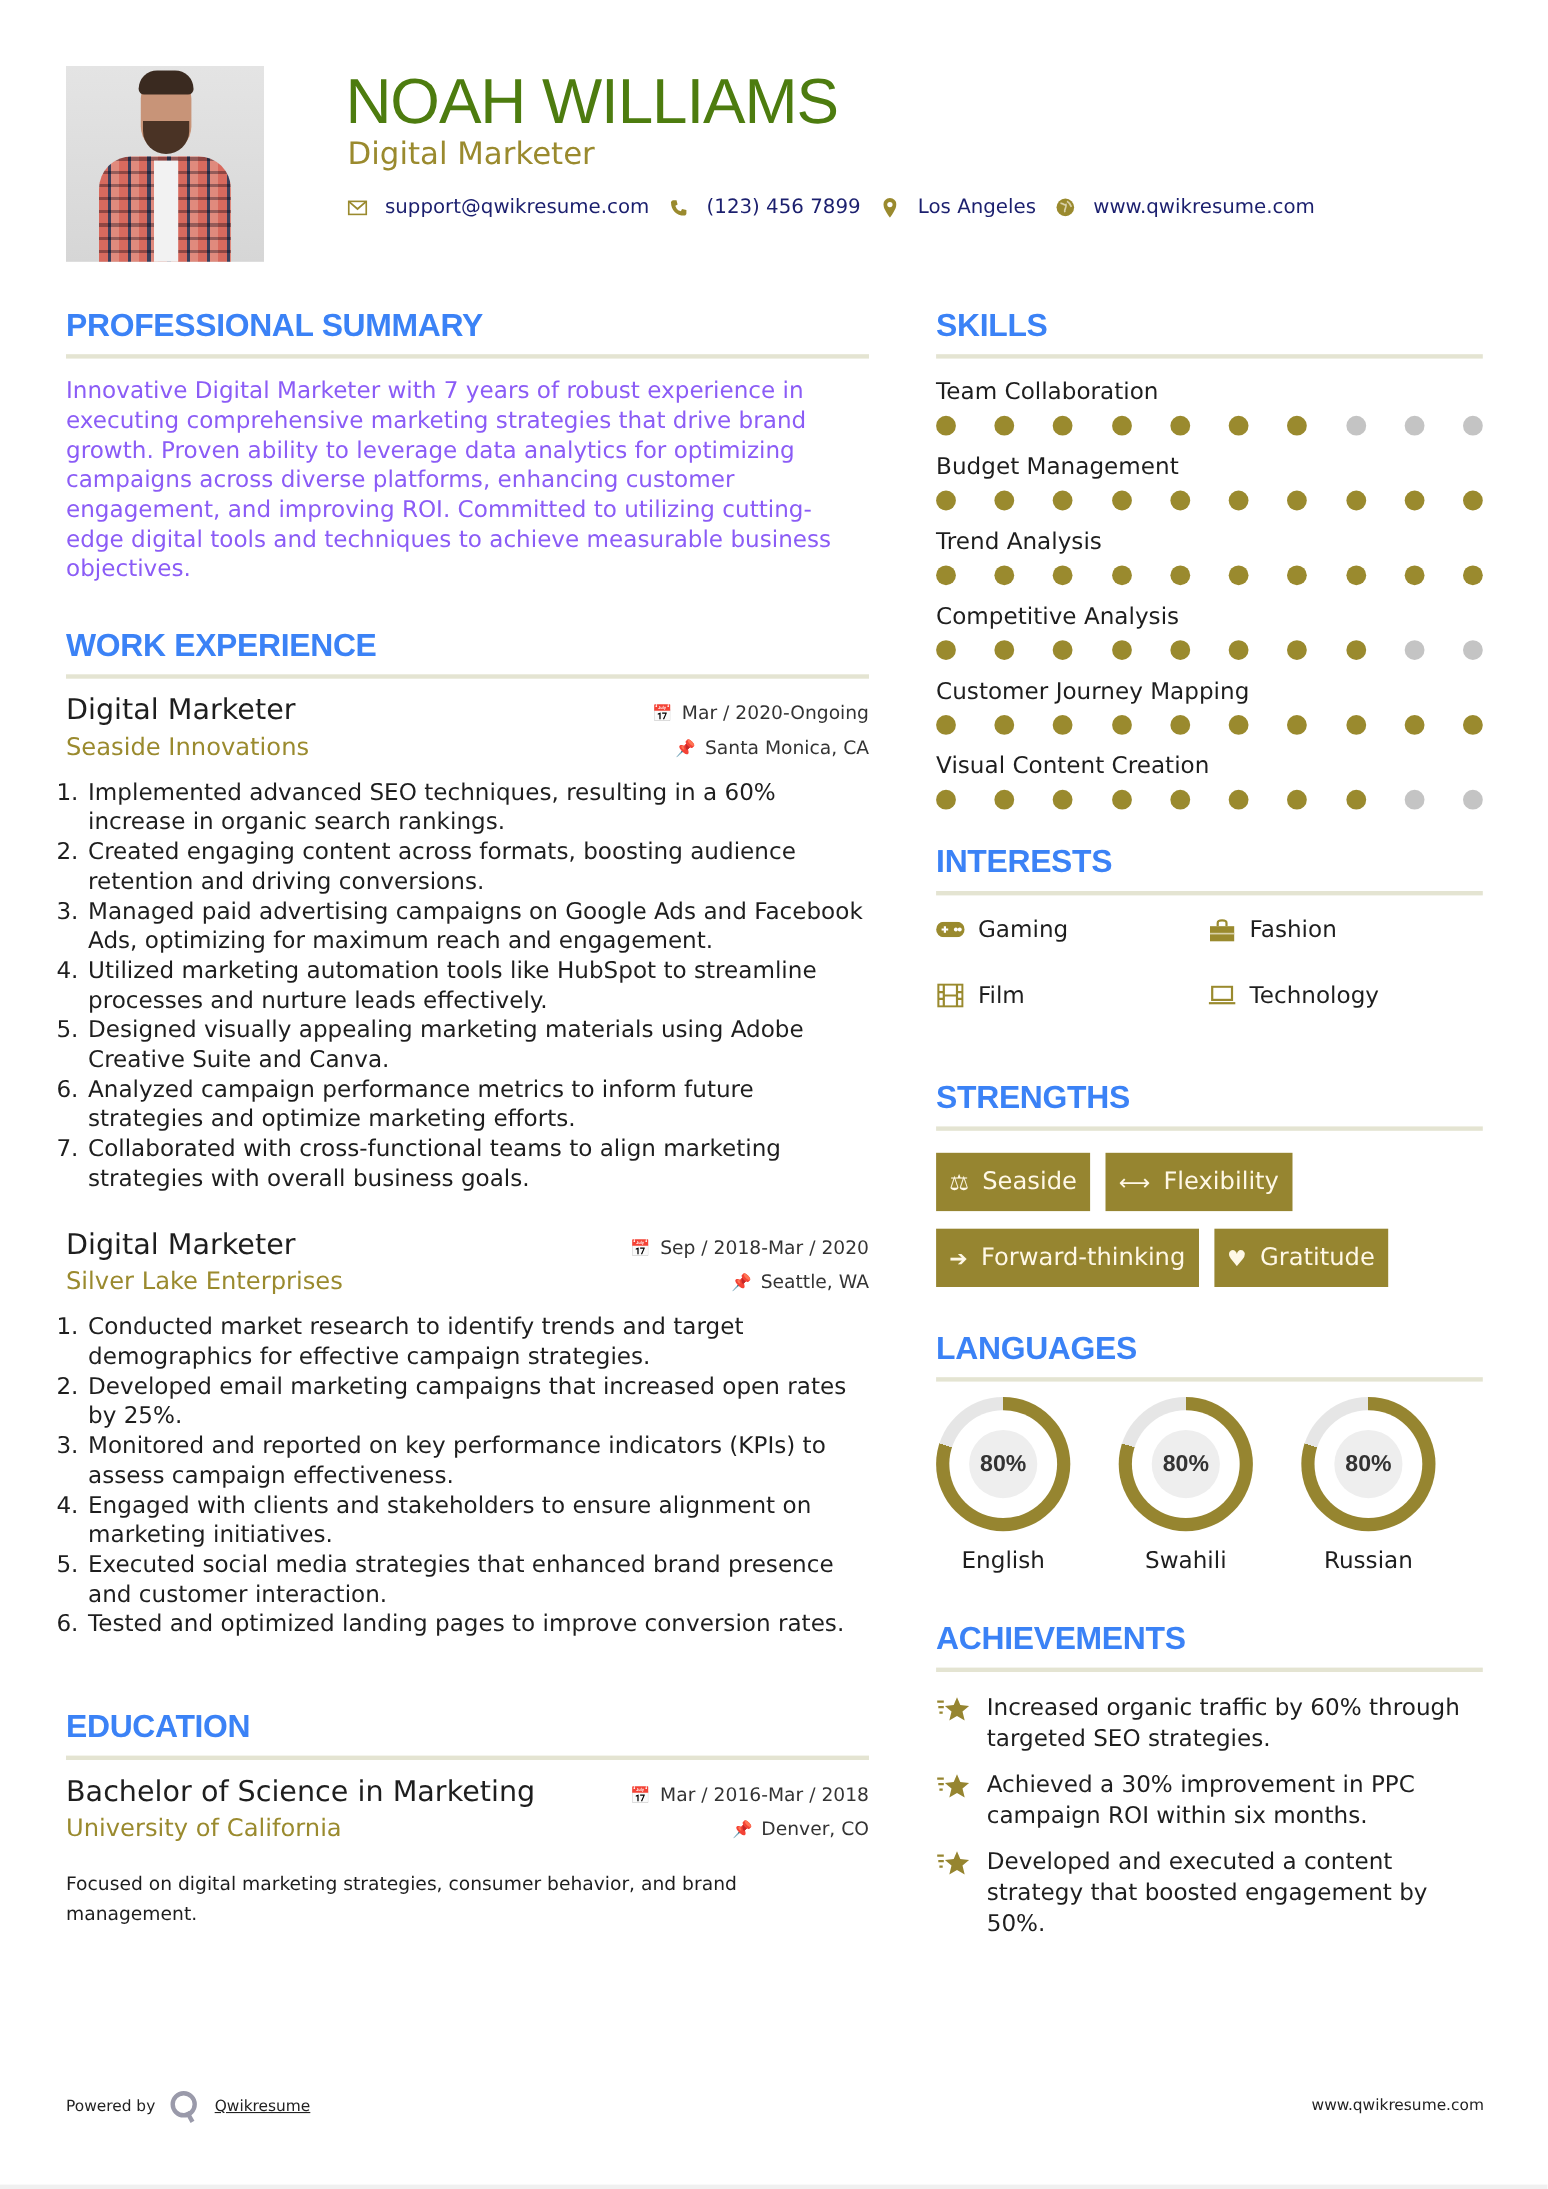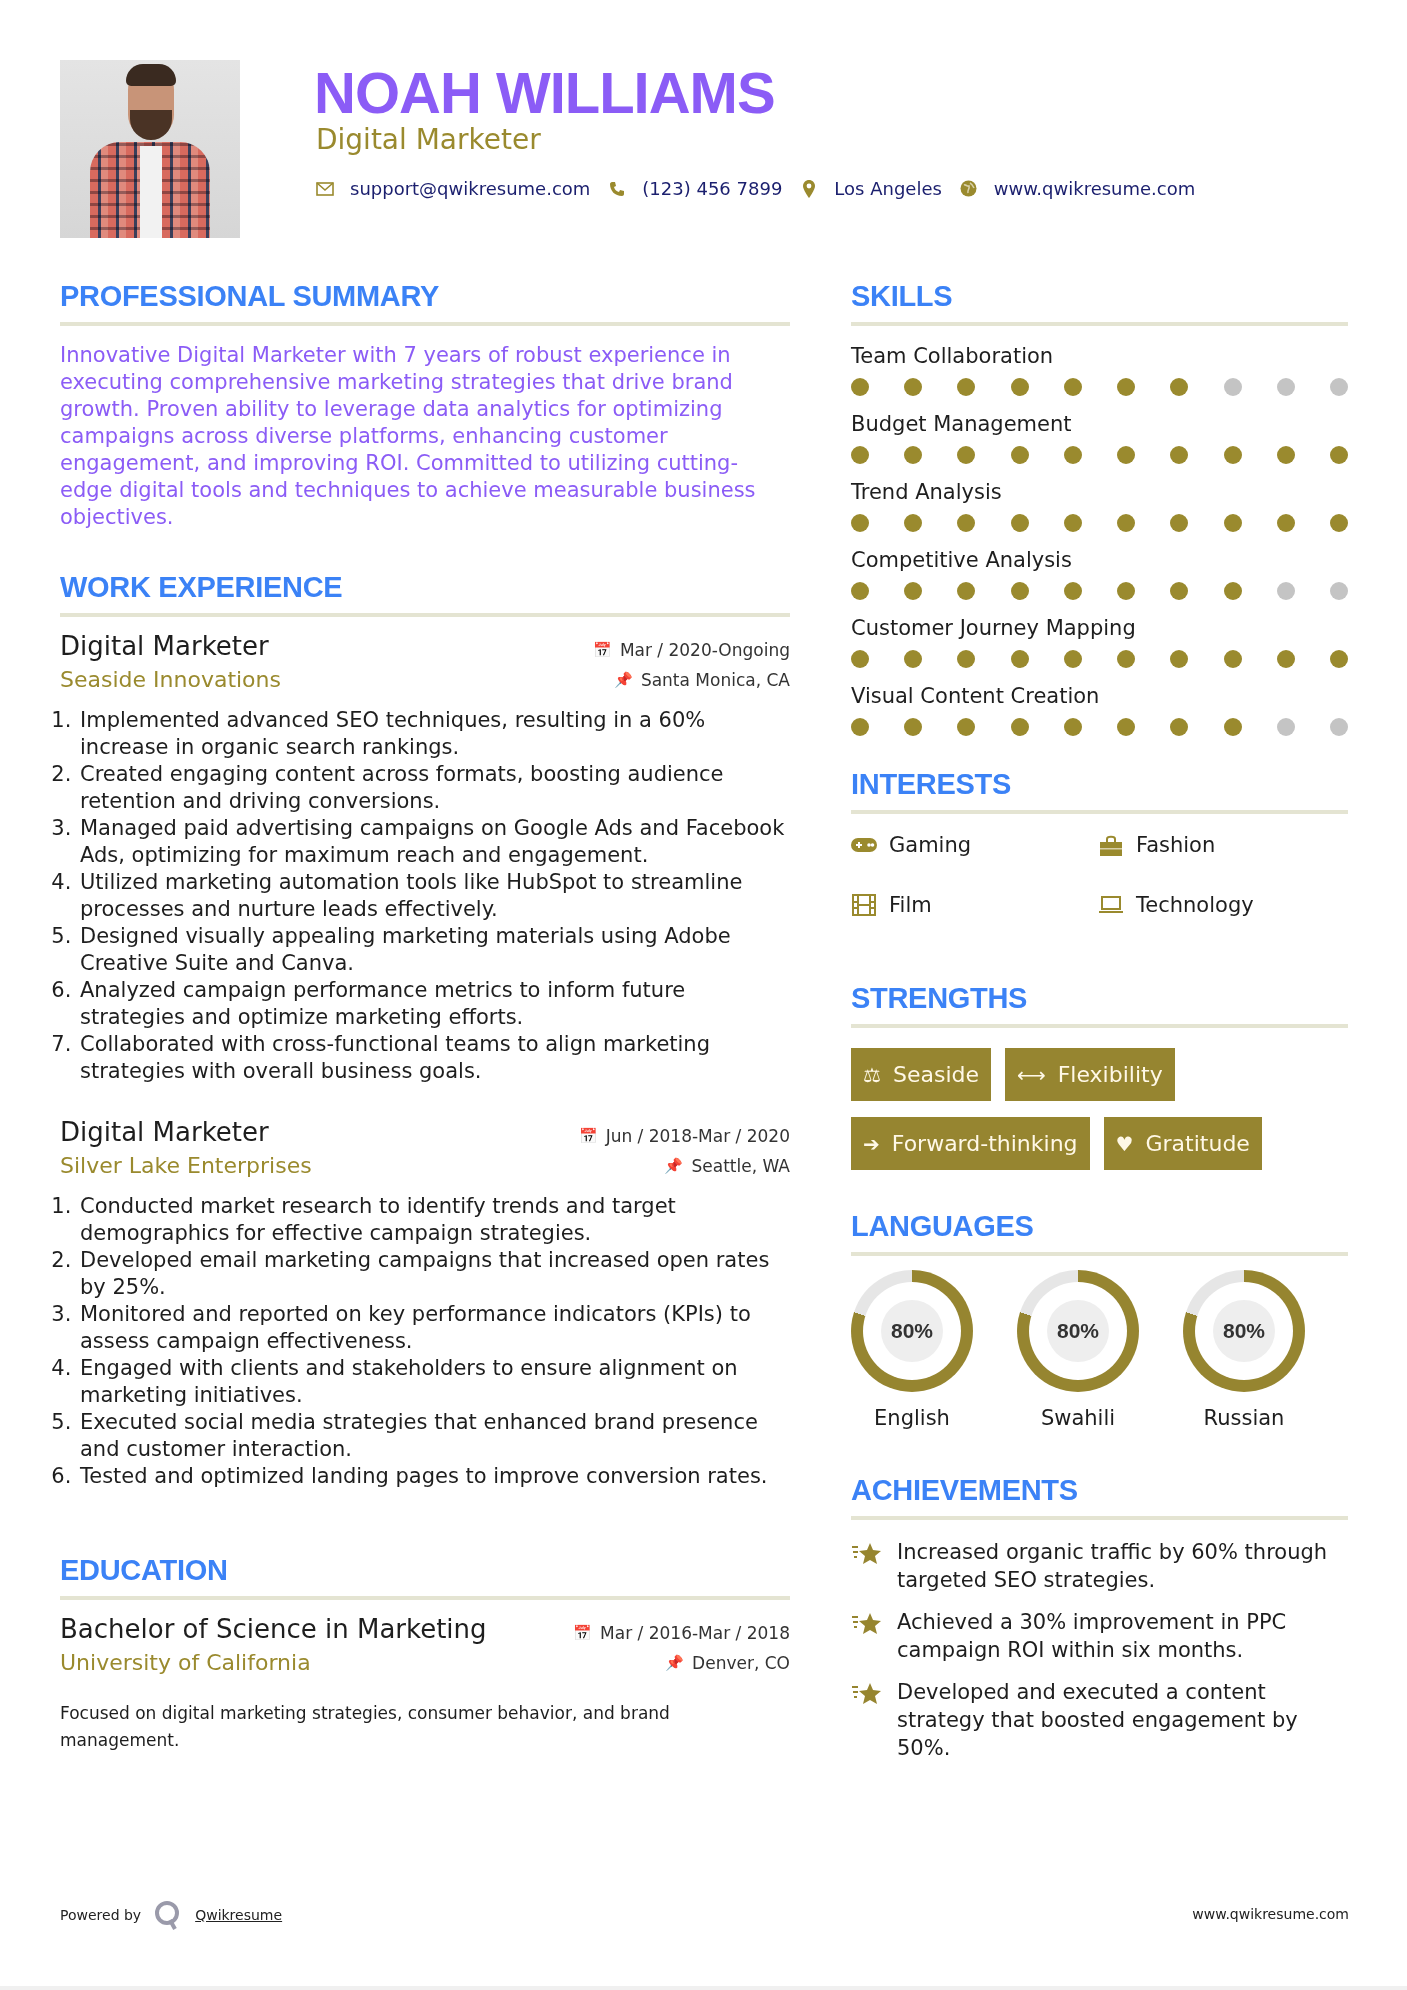--- a/index.html
+++ b/index.html
@@ -8,21 +8,21 @@
 
   .photo { position: absolute; left: 60px; top: 60px; width: 180px; height: 178px; background: linear-gradient(#e4e4e4, #d6d6d6); overflow: hidden; }
   .photo .head { position: absolute; left: 68px; top: 10px; width: 46px; height: 68px; border-radius: 22px 22px 26px 26px; background: #c89478; }
   .photo .hair { position: absolute; left: 66px; top: 4px; width: 50px; height: 22px; border-radius: 20px 20px 6px 6px; background: #3a2a20; }
   .photo .beard { position: absolute; left: 70px; top: 50px; width: 42px; height: 30px; border-radius: 0 0 22px 22px; background: #4a3325; }
   .photo .shirt { position: absolute; left: 30px; top: 82px; width: 120px; height: 100px; border-radius: 30px 30px 0 0;
     background: repeating-linear-gradient(90deg, #d86a5e 0 8px, #3b3f5a 8px 11px, #e08a7d 11px 18px),
                 repeating-linear-gradient(0deg, rgba(40,40,70,.4) 0 3px, transparent 3px 12px); background-blend-mode: multiply; }
   .photo .tee { position: absolute; left: 80px; top: 86px; width: 22px; height: 96px; background: #f2f2f2; }
 
-  .name { position: absolute; left: 314px; top: 58px; font-family: "Liberation Sans", sans-serif; font-weight: bold; font-size: 58px; letter-spacing: -1px; color: #8b5cf6; line-height: 70px; text-align: right; }
+  .name { position: absolute; left: 314px; top: 58px; font-family: "Liberation Sans", sans-serif; font-weight: normal; font-size: 58px; letter-spacing: -1px; color: #4d7c0f; line-height: 70px; text-align: right; }
   .role { position: absolute; left: 316px; top: 122px; font-size: 28px; color: #9a8a2e; line-height: 36px; }
   .contacts { position: absolute; left: 316px; top: 178px; display: flex; align-items: center; font-size: 18px; color: #1b1f6e; }
   .contacts .c-item { display: flex; align-items: center; margin-right: 18px; }
   .contacts .ic { width: 18px; height: 18px; margin-right: 16px; display: inline-flex; align-items: center; justify-content: center; color: #9a8a2e; }
 
   .col-left { position: absolute; left: 60px; top: 278px; width: 730px; }
   .col-right { position: absolute; left: 851px; top: 278px; width: 497px; }
 
   .sec-title { font-family: "Liberation Sans", sans-serif; font-weight: bold; font-size: 29px; color: #3b82f6; letter-spacing: -0.3px; line-height: 36px; }
   .sec-rule { height: 4px; background: #e4e4d2; margin-top: 8px; margin-bottom: 16px; }
@@ -158,21 +158,21 @@
         <li>Analyzed campaign performance metrics to inform future strategies and optimize marketing efforts.</li>
         <li>Collaborated with cross-functional teams to align marketing strategies with overall business goals.</li>
       </ol>
     </div>
 
     <div class="job">
       <div class="job-head">
         <div class="job-title">Digital Marketer</div>
         <div class="job-date">
           <span class="ic">📅</span>
-          <span>Jun / 2018-Mar / 2020</span>
+          <span>Sep / 2018-Mar / 2020</span>
         </div>
       </div>
       <div class="job-sub">
         <div class="company">Silver Lake Enterprises</div>
         <div class="job-loc">
           <span class="ic">📌</span>
           <span>Seattle, WA</span>
         </div>
       </div>
       <ol class="duties">

